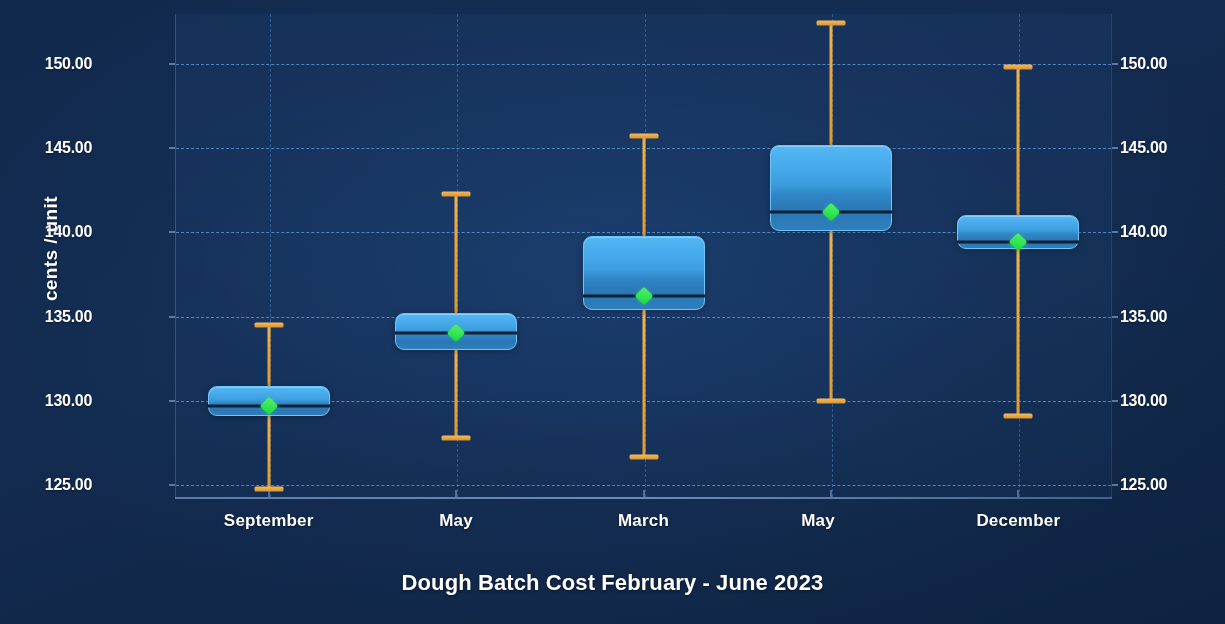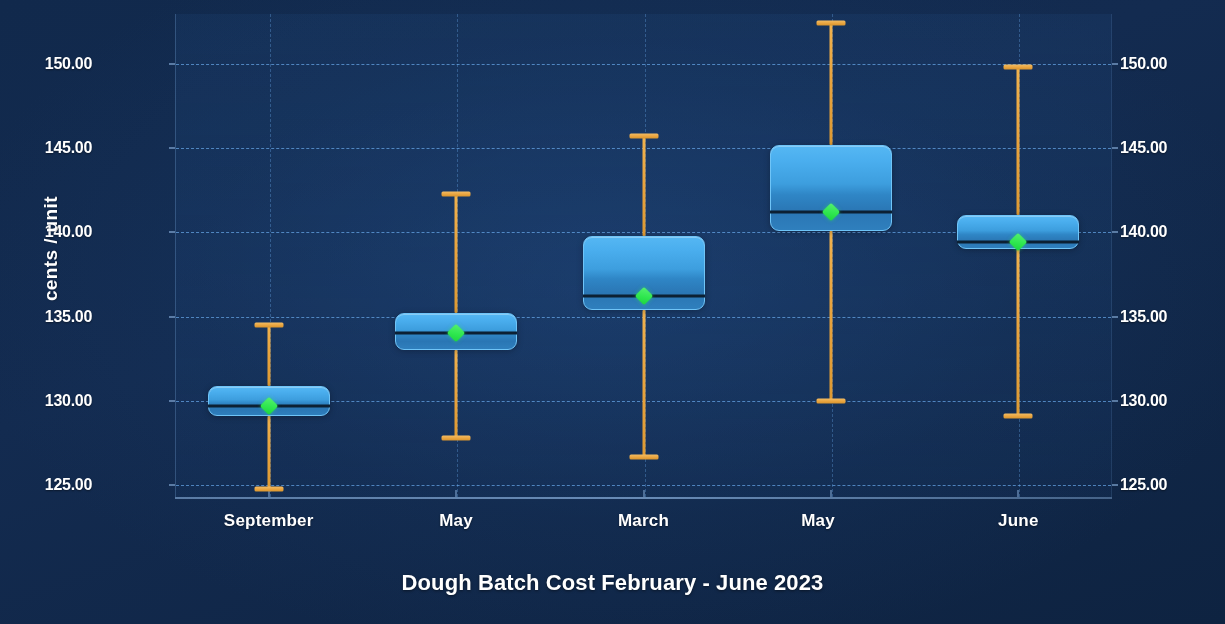--- a/index.html
+++ b/index.html
@@ -233,21 +233,21 @@
       <div class="ytick-mark right" style="top: 63.733px;"></div>
       <div class="xtick-mark" style="left: 268.7px;"></div>
       <div class="xtick" style="left: 268.7px;">September</div>
       <div class="xtick-mark" style="left: 456.1px;"></div>
       <div class="xtick" style="left: 456.1px;">May</div>
       <div class="xtick-mark" style="left: 643.5px;"></div>
       <div class="xtick" style="left: 643.5px;">March</div>
       <div class="xtick-mark" style="left: 830.9px;"></div>
       <div class="xtick" style="left: 818px; text-align: center;">May</div>
       <div class="xtick-mark" style="left: 1018.3px;"></div>
-      <div class="xtick" style="left: 1018.3px;">June</div>
+      <div class="xtick" style="left: 1018.3px;">December</div>
     </div>
   <div id="glyph-layer" class="series">
       <div style="position: absolute; inset: 0px; pointer-events: none;">
         <div class="whisker-line" style="left: 268.7px; top: 325.042px; height: 60.6911px;"></div>
         <div class="whisker-line" style="left: 268.7px; top: 416.079px; height: 72.4921px;"></div>
         <div class="whisker-cap" style="left: 268.7px; top: 325.042px;"></div>
         <div class="whisker-cap" style="left: 268.7px; top: 488.571px;"></div>
         <div class="box" style="left: 268.7px; top: 385.733px; width: 122px; height: 30.3455px;"></div>
         <div class="median" style="left: 268.7px; top: 405.963px; width: 122px;"></div>
         <div class="marker" style="left: 268.7px; top: 405.963px;"></div>

